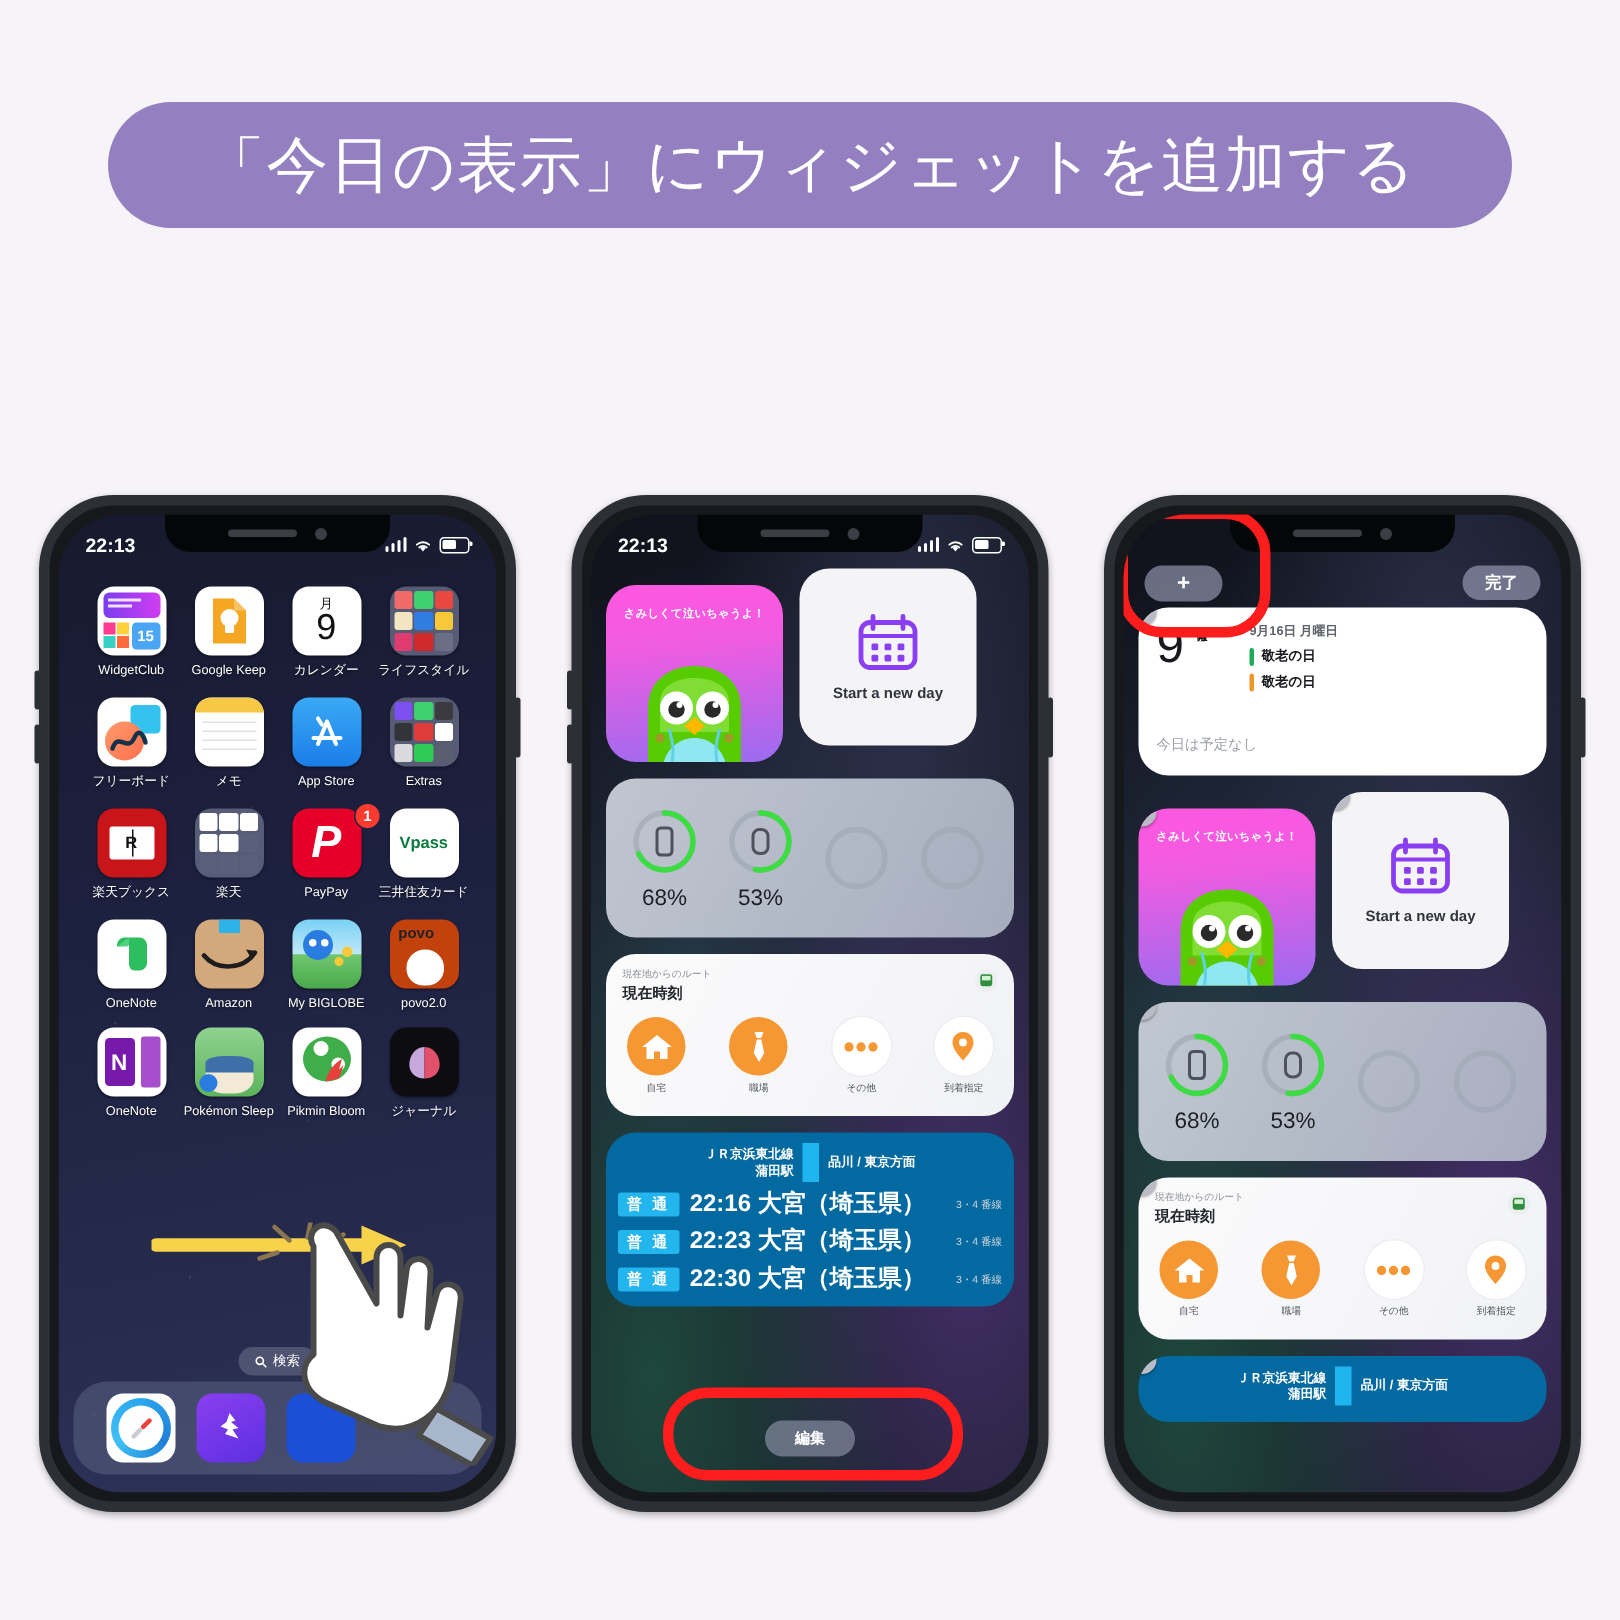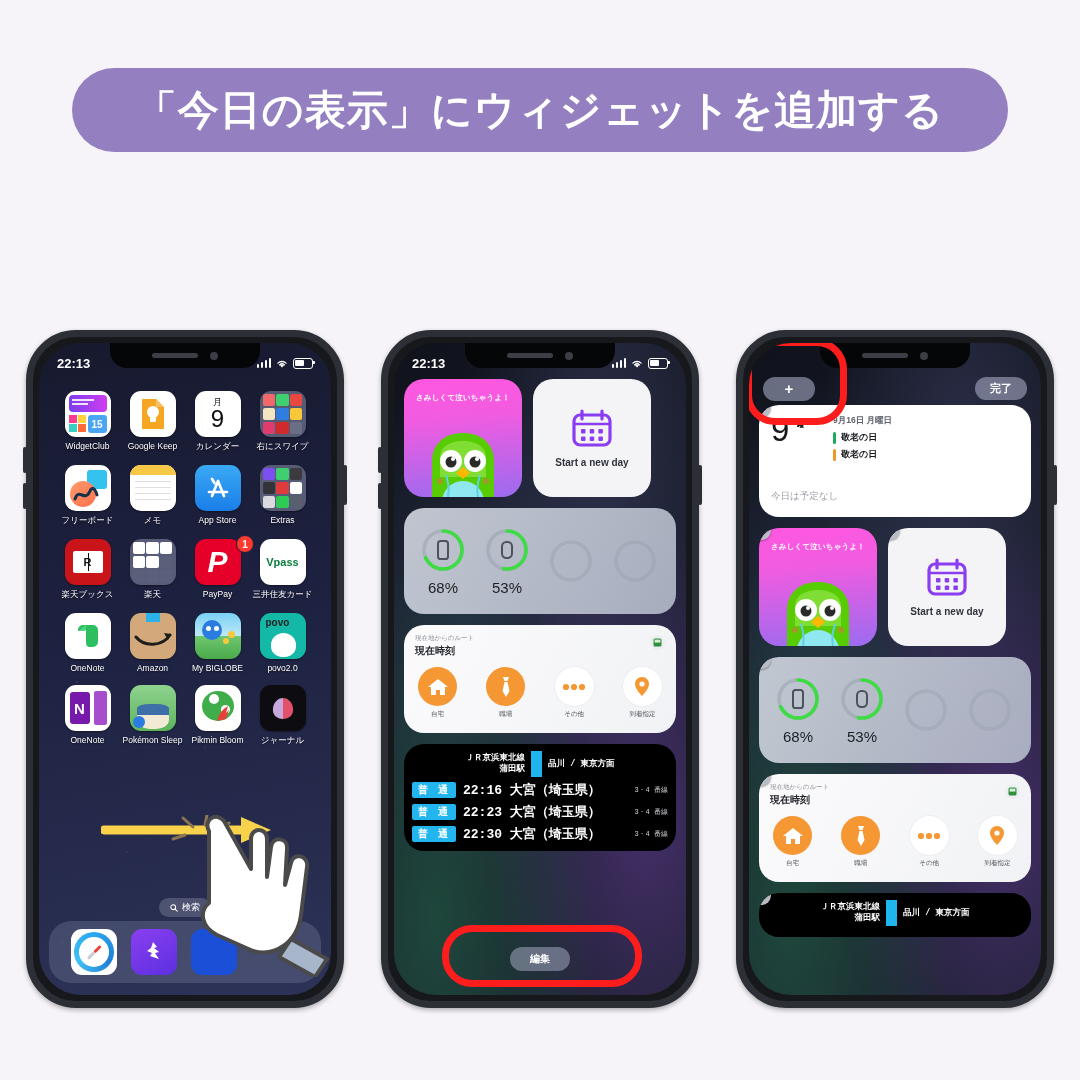--- a/index.html
+++ b/index.html
@@ -10,21 +10,21 @@
     overflow:hidden;
     position:relative;
   }
   
   .title-pill{
     position:absolute;left:72px;top:68px;width:936px;height:84px;
     background:#9480c0;border-radius:42px;
     display:flex;align-items:center;justify-content:center;
   }
   .title-pill .txt{
-    color:#ffffff;font-size:41px;font-weight:700;letter-spacing:1px;
+    color:#ffffff;font-size:41px;font-weight:400;letter-spacing:1px;
     white-space:nowrap;
   }
   
   .steps{position:absolute;left:0;top:178px;width:1080px;height:130px;display:flex;}
   .step{flex:1;text-align:center;}
   .step .line{
     font-size:36px;font-weight:800;color:#151515;line-height:1.34;white-space:nowrap;
   }
   .step .num{color:#9480c0;font-size:36px;font-weight:800;margin-right:6px;}
   
@@ -120,21 +120,21 @@
       radial-gradient(ellipse at 72% 18%, rgba(90,95,150,.34) 0%, transparent 48%),
       radial-gradient(ellipse at 24% 44%, rgba(70,90,130,.30) 0%, transparent 50%),
       linear-gradient(160deg,#10131c 0%,#161a26 45%,#1a1f2c 100%);
   }
   .wstack{position:absolute;left:10px;right:10px;top:36px;display:flex;flex-direction:column;gap:11px;}
   .wrow{display:flex;gap:11px;}
   .w-sq{width:118px;height:118px;border-radius:20px;overflow:hidden;position:relative;flex:none;}
   .w-wide{width:100%;border-radius:20px;overflow:hidden;position:relative;}
   
   .duo{background:linear-gradient(175deg,#ff57e0 0%,#f05ce0 34%,#9b6bf0 100%);
-       display:flex;flex-direction:column;align-items:center;}
+       display:flex;flex-direction:column;align-items:center;margin-top:11px;}
   .duo .cap{color:#fff;font-size:7.5px;font-weight:700;margin-top:14px;letter-spacing:.2px;}
   .duo .owl{position:absolute;left:50%;transform:translateX(-50%);bottom:-2px;width:74px;height:68px;}
   
   .snd{background:#f4f4f6;display:flex;flex-direction:column;align-items:center;justify-content:center;gap:9px;}
   .snd .lbl{font-size:10px;color:#30343c;font-weight:600;}
   
   .batw{background:linear-gradient(120deg,rgba(215,220,230,.88),rgba(186,194,208,.86));
         display:flex;align-items:center;padding:0 10px;box-sizing:border-box;gap:6px;height:106px;}
   .bcell{width:58px;display:flex;flex-direction:column;align-items:center;}
   .bcell .pct{font-size:15px;color:#1c1f24;margin-top:5px;font-weight:500;}
@@ -142,28 +142,28 @@
   .route{background:linear-gradient(120deg,#fbfbfc,#f1f2f5);height:108px;padding:9px 11px;box-sizing:border-box;}
   .route .t1{font-size:6.5px;color:#8b8f98;}
   .route .t2{font-size:10px;color:#23262c;font-weight:700;margin-top:1px;}
   .route .icons{display:flex;justify-content:space-between;margin-top:9px;padding:0 3px;}
   .route .itm{display:flex;flex-direction:column;align-items:center;gap:4px;}
   .route .circ{width:39px;height:39px;border-radius:50%;display:flex;align-items:center;justify-content:center;}
   .route .nm{font-size:6.5px;color:#4c5058;}
   .route .trainbadge{position:absolute;right:11px;top:10px;width:15px;height:15px;border-radius:50%;
        background:#eceef2;display:flex;align-items:center;justify-content:center;}
   
-  .train{background:#000000;padding:7px 8px 8px;box-sizing:border-box;font-family:Liberation Mono, monospace;}
+  .train{background:#0369a1;padding:7px 8px 8px;box-sizing:border-box;}
   .train .hd{display:flex;align-items:center;justify-content:center;gap:6px;}
   .train .ln{color:#fff;font-size:8.5px;font-weight:700;text-align:right;line-height:1.25;}
   .train .bar{width:11px;height:26px;background:#1fb6ef;flex:none;}
   .train .dir{color:#fff;font-size:8.5px;font-weight:700;}
   .train .row{display:flex;align-items:center;gap:7px;margin-top:4px;}
   .train .kind{background:#22b5ee;color:#fff;font-size:10px;font-weight:700;padding:1px 6px;border-radius:2px;letter-spacing:2px;}
-  .train .dep{color:#fff;font-size:13px;font-weight:700;flex:1;}
+  .train .dep{color:#fff;font-size:16px;font-weight:700;flex:1;}
   .train .plat{color:#d2d4d8;font-size:7px;}
   
   .editbtn{
     position:absolute;left:50%;transform:translateX(-50%);bottom:24px;
     background:rgba(160,165,190,.55);color:#fff;font-size:10px;font-weight:700;
     padding:5px 20px;border-radius:13px;
   }
   .redring{
     position:absolute;border:7px solid #fd1d1d;border-radius:30px;z-index:9;box-sizing:border-box;
   }
@@ -276,21 +276,21 @@
             <span style="background:#f06a6a"></span>
               <span style="background:#3ecf6f"></span>
               <span style="background:#e8483f"></span>
             <span style="background:#f3e4c2"></span>
               <span style="background:#2f7de0"></span>
               <span style="background:#f7c93a"></span>
             <span style="background:#e03b6e"></span>
               <span style="background:#d12a2a"></span>
               <span style="background:#6a6f85"></span>
           </div>
-          <div class="lb">右にスワイプ</div>
+          <div class="lb">ライフスタイル</div>
         </div>
 
         <div class="app">
           <div class="ic" style="background:#fff;">
             <div style="position:absolute;left:22px;top:5px;width:20px;height:19px;background:#34c2ee;border-radius:3px;"></div>
             <div style="position:absolute;left:5px;top:16px;width:26px;height:26px;border-radius:50%;background:linear-gradient(135deg,#ff9a6c,#ff6f4d);"></div>
             <svg style="position:absolute;left:8px;top:18px;" width="26" height="22" viewBox="0 0 26 22">
                 <path d="M2 16 C6 4, 12 20, 17 8 C20 2, 23 8, 24 12" stroke="#16314a" stroke-width="3" fill="none" stroke-linecap="round"></path>
               </svg>
           </div>
@@ -391,21 +391,21 @@
           <div class="ic" style="background:linear-gradient(180deg,#79d2f5 0%,#bfe8f8 50%,#6fc76f 51%,#4aa94a 100%);">
             <div style="position:absolute;left:7px;top:7px;width:20px;height:20px;border-radius:50%;background:#2b7ce0;"></div>
             <div style="position:absolute;left:11px;top:13px;width:5px;height:5px;border-radius:50%;background:#fff;"></div>
             <div style="position:absolute;left:19px;top:13px;width:5px;height:5px;border-radius:50%;background:#fff;"></div>
             <div style="position:absolute;right:6px;top:18px;width:7px;height:7px;border-radius:50%;background:#f7c93a;"></div>
             <div style="position:absolute;right:12px;top:25px;width:6px;height:6px;border-radius:50%;background:#f7c93a;"></div>
           </div>
           <div class="lb">My BIGLOBE</div>
         </div>
         <div class="app">
-          <div class="ic" style="background:#14b8a6;">
+          <div class="ic" style="background:#c2410c;">
             <div style="position:absolute;left:6px;top:4px;font-size:10px;font-weight:700;color:#222;">povo</div>
             <div style="position:absolute;left:11px;bottom:2px;width:25px;height:24px;border-radius:50% 50% 45% 45%;background:#fff;"></div>
           </div>
           <div class="lb">povo2.0</div>
         </div>
 
         <div class="app">
           <div class="ic" style="background:#fff;">
             <div style="position:absolute;right:4px;top:6px;bottom:6px;width:13px;background:#a64ecb;border-radius:2px;"></div>
             <div style="position:absolute;left:5px;top:7px;width:20px;height:32px;background:#7719aa;border-radius:3px;display:flex;align-items:center;justify-content:center;color:#fff;font-size:15px;font-weight:700;">N</div>

